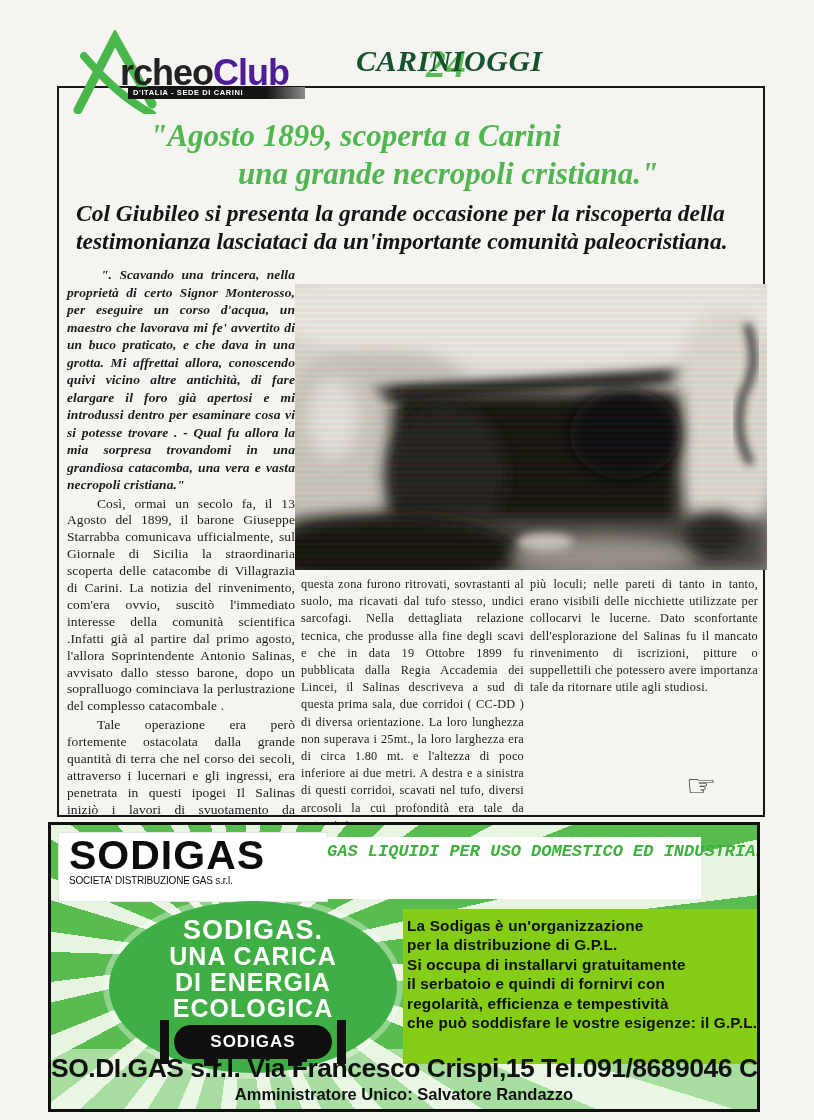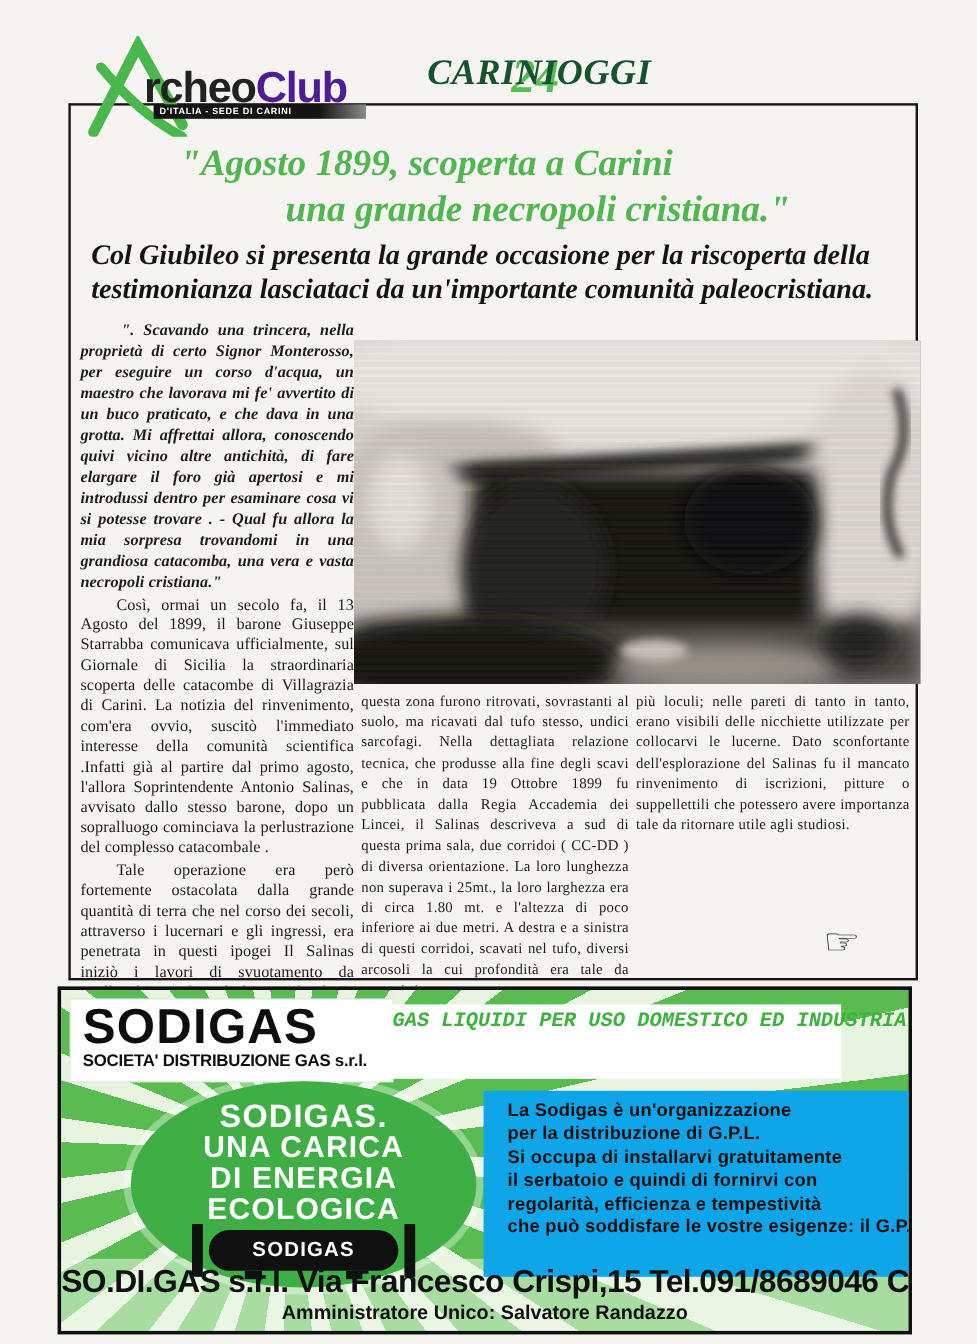--- a/index.html
+++ b/index.html
@@ -53,36 +53,36 @@
 
   
   .ad{left:48px;top:822px;width:706px;height:284px;border:3px solid #101010;background:#cdeac3;overflow:hidden;z-index:5;
       font-family:"Liberation Sans",sans-serif;}
   .ad .rays{position:absolute;inset:0;
     background:repeating-conic-gradient(from 8deg at 27% 47%, #4eb847 0deg 9deg, #e9f5e2 9deg 15deg);
     opacity:.92;}
   .ad .bottom-veil{position:absolute;left:0;top:224px;width:100%;height:60px;background:rgba(235,248,229,.55);}
   .ad-logo-box{left:8px;top:8px;width:252px;height:62px;background:#fff;padding:2px 6px 4px 10px;box-shadow:0 0 0 1px #e5e5e5;}
   .ad-name{font-size:41px;font-weight:bold;letter-spacing:1px;color:#0d0d0d;line-height:40px;}
-  .ad-company{font-size:14px;font-weight:bold;color:#0d0d0d;letter-spacing:-0.2px;}
+  .ad-company{font-size:10px;font-weight:normal;color:#0d0d0d;letter-spacing:-0.2px;}
   .ad-tagline{left:268px;top:12px;width:366px;height:54px;background:#fff;padding:4px 8px;
     font-family:Liberation Mono, monospace;font-style:italic;font-weight:bold;color:#3db23d;font-size:17px;line-height:22px;white-space:nowrap;}
   .ad-ellipse{left:58px;top:76px;width:288px;height:170px;background:#3fae45;border-radius:50%;
     display:flex;flex-direction:column;align-items:center;justify-content:center;padding-top:2px;box-shadow:0 0 0 6px rgba(255,255,255,.35);}
   .slogan-line{color:#fff;font-weight:bold;font-size:25px;line-height:26px;letter-spacing:1px;text-align:center;}
   .slogan-line.first{font-size:27px;}
   .tank{position:relative;margin-top:4px;width:158px;height:34px;background:#101010;border-radius:17px;
     display:flex;align-items:center;justify-content:center;}
   .tank:before,.tank:after{content:"";position:absolute;top:-5px;width:9px;height:44px;background:#101010;}
   .tank:before{left:-14px;}
   .tank:after{right:-14px;}
   .tank .legs{position:absolute;bottom:-7px;left:30px;width:98px;height:7px;
     background:linear-gradient(90deg,#101010 0 14px,transparent 14px calc(100% - 14px),#101010 calc(100% - 14px));}
   .tank-label{color:#fff;font-weight:bold;font-size:17px;letter-spacing:1px;background:#101010;padding:0 6px;}
-  .ad-body{left:352px;top:84px;width:352px;height:142px;background:#0ea5e9;padding:7px 6px 6px 20px;}
+  .ad-body{left:352px;top:84px;width:352px;height:142px;background:#84cc16;padding:7px 6px 6px 4px;}
   .ad-body-line{font-size:15.3px;font-weight:bold;color:#101010;line-height:19.4px;letter-spacing:.2px;white-space:nowrap;}
   .ad-address{left:0;top:228px;width:100%;text-align:center;font-size:26.5px;font-weight:bold;color:#101010;letter-spacing:-0.5px;white-space:nowrap;}
   .ad-admin{left:0;top:260px;width:100%;text-align:center;font-size:16.5px;font-weight:bold;color:#101010;}
 </style>
 </head>
 <body>
 
 <div class="abs logo-wrap">
   <svg class="abs logo-a" width="100" height="84" viewBox="0 0 100 84">
     <path d="M10,80 L47,8 L84,74" fill="none" stroke="#49b74b" stroke-width="9" stroke-linecap="round"></path>

